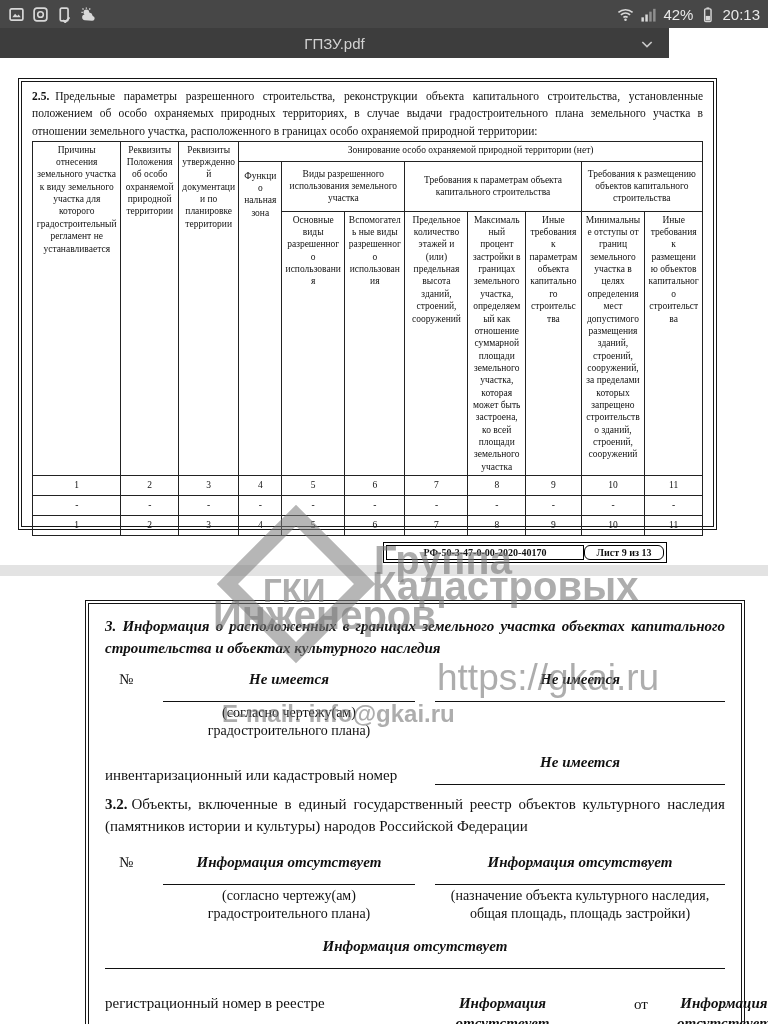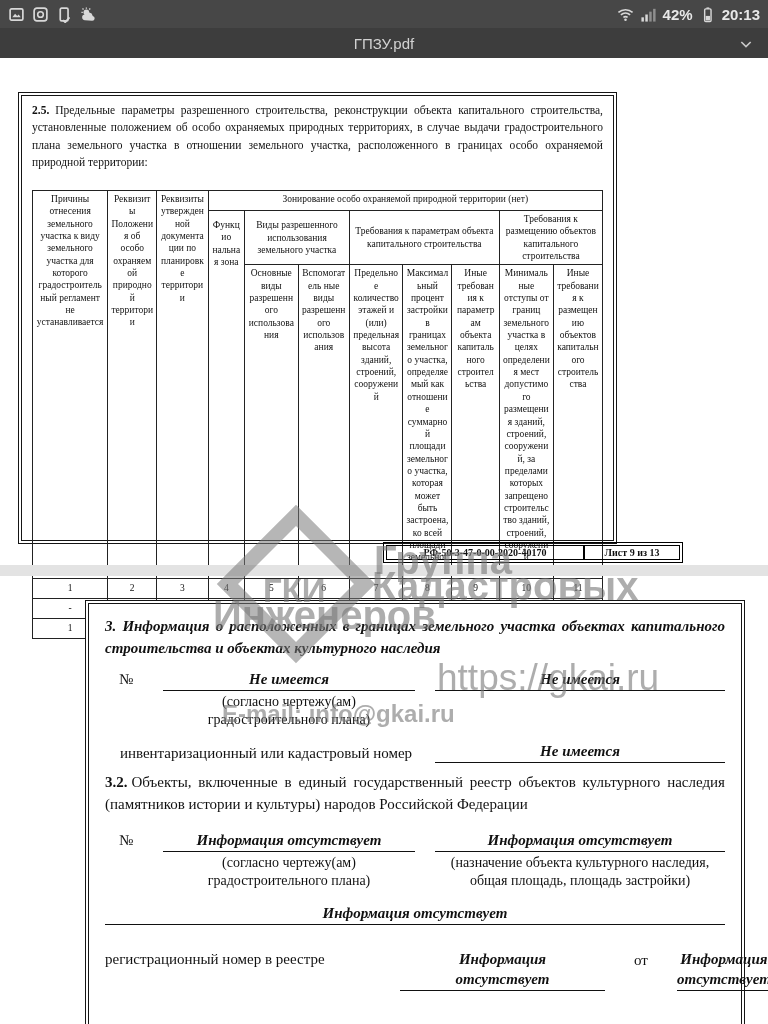--- a/index.html
+++ b/index.html
@@ -4,71 +4,71 @@
 <style>
   * { margin:0; padding:0; box-sizing:border-box; }
   html,body { width:768px; height:1024px; overflow:hidden; background:#fff;
               font-family:"Liberation Sans", sans-serif; }
 
   
   .status-bar { position:absolute; left:0; top:0; width:768px; height:28px;
                 background:#474747; display:flex; align-items:center; padding:0 8px; z-index:100; }
   .sb-left { display:flex; gap:7px; align-items:center; }
   .sb-right { margin-left:auto; display:flex; gap:6px; align-items:center;
-              color:#e8e8e8; font-size:15px;font-weight:bold; }
+              color:#e8e8e8; font-size:15px; }
   .sb-ico { width:17px; height:17px; display:inline-block; }
-  .title-bar { position:absolute; left:0; top:28px; width:768px; height:30px;
+  .title-bar { position:absolute; left:0; top:28px; width:669px; height:30px;
                background:#3d3d3d; display:flex; align-items:center; justify-content:center; z-index:100; }
   .title-bar .doc-title { color:#d2d2d2; font-size:15px; }
   .title-chevron { position:absolute; right:14px; top:8px; width:16px; height:16px; }
 
   
   .viewer { position:absolute; left:0; top:58px; width:768px; height:966px; background:#fff;
             font-family:"Liberation Serif", serif; color:#111; }
   .page-gap { position:absolute; left:0; top:507px; width:768px; height:11px; background:#e3e3e3; }
 
   
-  .page1 { position:absolute; left:18px; top:34px; width:599px; height:452px;
+  .page1 { position:absolute; left:18px; top:20px; width:699px; height:452px;
            border:4px double #151515; padding:6px 10px; background:#fff; }
   .para25 { font-size:11.5px; line-height:1.5; text-align:justify; }
   .para25 b { margin-right:6px; }
-  table.ptable { width:100%; border-collapse:collapse; margin-top:19px; table-layout:fixed;
+  table.ptable { width:100%; border-collapse:collapse; margin-top:1px; table-layout:fixed;
                  font-size:9.5px; line-height:1.3; }
   table.ptable td, table.ptable th { border:1px solid #222; padding:2px 3px; text-align:center;
                  vertical-align:top; font-weight:normal; overflow-wrap:break-word; }
   tr.r-zoning td { height:20px; }
   tr.r-groups td { height:50px; vertical-align:middle; }
   tr.r-subs td { height:210px; }
   tr.r-nums td, tr.r-dash td { height:20px; vertical-align:middle; }
 
   
   .stamp { position:absolute; left:383px; top:484px; border:1px solid #000; padding:2px;
            display:flex; background:rgba(255,255,255,.0); z-index:40; }
   .stamp .cell { border:1px solid #000; font-size:10px; font-weight:bold; text-align:center;
                  padding:1px 4px; font-family:"Liberation Serif", serif; }
   .stamp .c1 { width:198px; }
-  .stamp .c2 { width:96px; }
+  .stamp .c2 { width:80px;border-radius:6px; }
 
   
   .page2 { position:absolute; left:85px; top:542px; width:660px; height:430px;
            border:4px double #151515; border-bottom:none; padding:12px 16px 0 16px; background:#fff;
            font-size:15px; line-height:1.35; }
   .h-just { text-align:justify; font-weight:bold; line-height:1.45;font-style:italic; }
   .sub-head { margin-top:9px; text-align:justify; line-height:1.45; }
   .sub-head b { margin-right:4px; }
   .fieldrow { display:flex; margin-top:9px; }
   .fieldrow .no { flex:0 0 58px; padding-left:14px; }
   .f-val { font-weight:bold; font-style:italic; text-align:center; border-bottom:1.5px solid #111;
-           padding-bottom:1px; }
+           padding-bottom:12px; }
   .f-cap { font-size:14px; line-height:1.3; text-align:center; margin-top:2px; }
   .fld1 { flex:0 0 252px; }
   .fgap { flex:0 0 20px; }
   .fld2 { flex:1; }
   .invrow { display:flex; margin-top:12px; align-items:flex-end; }
-  .invrow .lbl { flex:0 0 322px;text-align:center; }
+  .invrow .lbl { flex:0 0 322px; }
   .invrow .val { flex:1; margin-left:8px; }
   .orgblock { margin-top:12px; }
   .regrow { display:flex; margin-top:24px; }
   .regrow .lbl { flex:0 0 295px; }
   .reg-v1 { flex:0 0 205px; }
   .reg-ot { flex:0 0 72px; text-align:center; padding-top:1px; }
   .reg-v2 { flex:1; }
   .preline { white-space:pre-line; }
 
   

